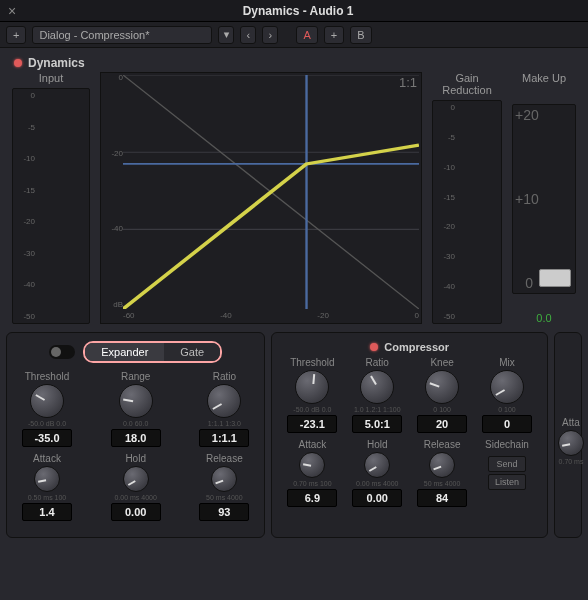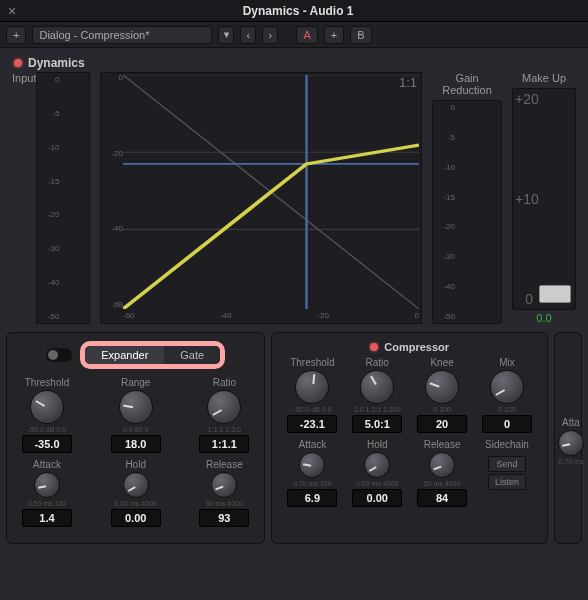--- a/index.html
+++ b/index.html
@@ -47,39 +47,39 @@
     padding:8px 14px 2px 14px;
     color:#ccc; font-size:12px; font-weight:600;
   }
   .led { width:8px;height:8px;border-radius:50%; background:#e05a5a; box-shadow:0 0 3px #e05a5a;}
   .led.off { background:#444; box-shadow:none;}
   .meters-row {
     display:flex; padding:0 12px 8px 12px; gap:10px;
     height: 260px;
   }
   .col-label { text-align:center; color:#999; font-size:11px; margin-bottom:4px;}
-  .input-col { width:78px; display:flex; flex-direction:row;}
+  .input-col { width:78px; display:flex; flex-direction:column;}
   .vmeter {
     flex:1; display:flex; position:relative;
     background:#1e1e22; border:1px solid #111; border-radius:2px;
   }
   .vmeter .scale { width:24px; font-size:8px; color:#666; display:flex; flex-direction:column; justify-content:space-between; padding:2px 2px; text-align:right;}
   .vmeter .bars { flex:1; display:flex; gap:2px; padding:2px; align-items:flex-end;}
   .vmeter .bar { flex:1; background:#2a2a2e; position:relative;}
   .vmeter .bar .fill { position:absolute; bottom:0; left:0; right:0; height:6%; background:#3fae3f;}
   .graph-col { flex:1; display:flex; flex-direction:column;}
   .graph {
     flex:1; background:#1e1e22; border:1px solid #111; position:relative;
   }
   .graph .axis-y { position:absolute; left:2px; top:0; bottom:14px; width:20px; font-size:8px; color:#666; display:flex; flex-direction:column; justify-content:space-between; text-align:right;}
   .graph .axis-x { position:absolute; left:22px; right:2px; bottom:0; height:12px; font-size:8px; color:#666; display:flex; justify-content:space-between;}
   .graph svg { position:absolute; left:22px; top:2px; right:2px; bottom:14px; width:calc(100% - 24px); height:calc(100% - 16px);}
   .ratio-lbl { position:absolute; top:2px; right:4px; font-size:13px; color:#777;}
   .gr-col { width:70px; display:flex; flex-direction:column;}
-  .makeup-col { width:64px; display:flex; flex-direction:column;}
+  .makeup-col { width:64px; display:flex; flex-direction:column;gap:16px;}
   .makeup-slider {
     flex:1; background:#1e1e22; border:1px solid #111; border-radius:2px;
     display:flex; position:relative;
   }
   .makeup-slider .scale { width:22px; font-size:14px; color:#666; display:flex; flex-direction:column; justify-content:space-between; padding:2px; text-align:right;}
   .makeup-slider .track { flex:1; position:relative;}
   .makeup-slider .thumb { position:absolute; left:4px; right:4px; height:18px; background:#ccc; border:1px solid #888; border-radius:2px; bottom:6px;}
   .makeup-val { text-align:center; color:#3fae3f; font-size:11px; margin-top:2px;}
   .panels {
     display:flex; gap:6px; padding:0 6px;
@@ -87,21 +87,21 @@
   .panel {
     background:#232328; border:1px solid #111; border-radius:6px;
     padding:8px 10px 10px 10px;
   }
   .panel.left { width:270px;}
   .panel.mid { width:288px;}
   .panel.right { flex:1; min-width:0;padding-left:16px;}
   .panel-head { display:flex; align-items:center; gap:8px; margin-bottom:8px; justify-content:center;}
   .toggle { width:26px; height:14px; background:#111; border-radius:7px; position:relative;}
   .toggle .dot{ width:10px;height:10px;border-radius:50%;background:#666;position:absolute;top:2px;left:2px;}
-  .seg { display:flex; border:5px solid #fca5a5; border-radius:10px; overflow:hidden;}
+  .seg { display:flex; border:2px solid #fca5a5; border-radius:10px; overflow:hidden;}
   .seg button { background:#2a2a2f; color:#bbb; border:none; padding:3px 16px; font-size:11px; cursor:pointer;}
   .seg button.active { background:#3a3a40; color:#fff;}
   .knob-row { display:flex; justify-content:space-between; margin-bottom:6px;}
   .knob-cell { width:60px; display:flex; flex-direction:column; align-items:center; gap:2px;}
   .knob-label { color:#888; font-size:10px;}
   .knob {
     width:34px; height:34px; border-radius:50%;
     background: radial-gradient(circle at 35% 30%, #6a6a72, #2a2a30);
     border:1px solid #111; position:relative;
   }

